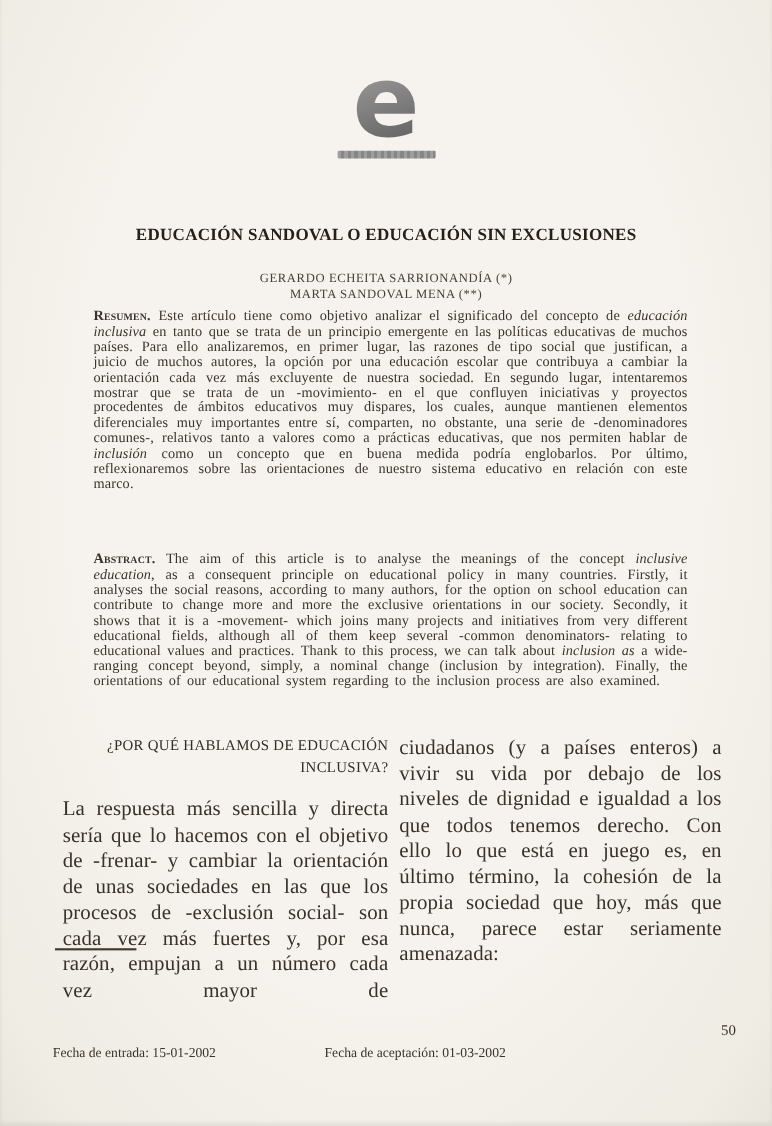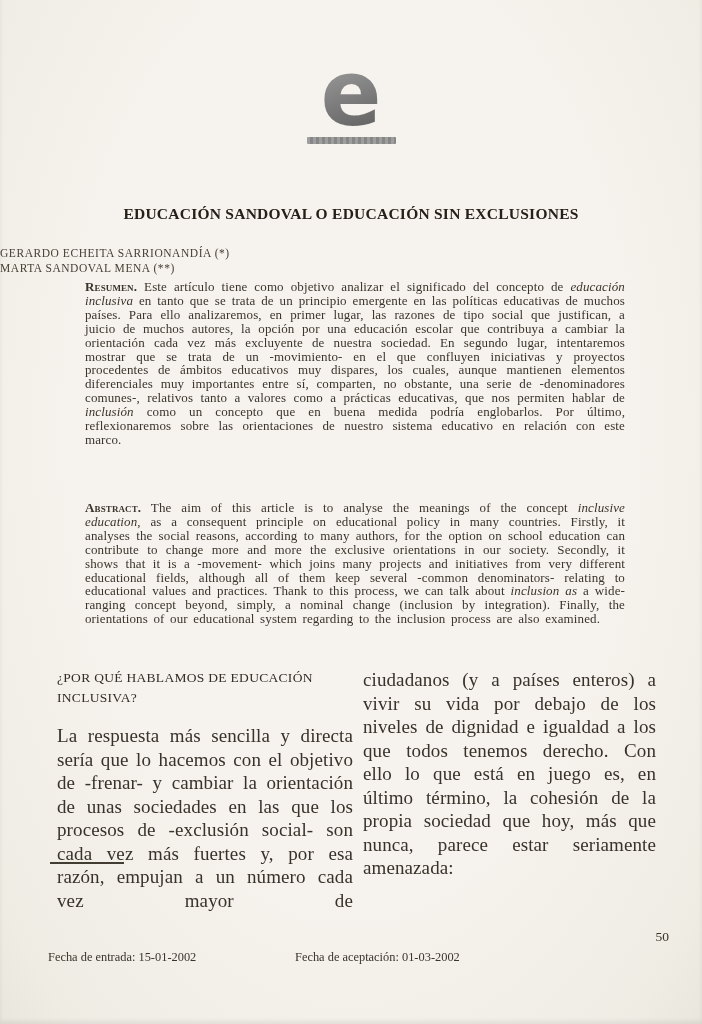--- a/index.html
+++ b/index.html
@@ -29,40 +29,40 @@
     background:repeating-linear-gradient(90deg,#9e9e9e 0 3px,#868686 3px 6px);
     border-radius:1px;
   }
   .title{
     position:absolute;top:203px;left:0;right:0;margin:0;
     text-align:center;font-size:15.5px;line-height:22px;
     font-weight:bold;letter-spacing:0.25px;color:#262019;
   }
   .authors{
     position:absolute;top:246px;left:0;right:0;
-    font-size:11.5px;line-height:15px;
+    text-align:center;font-size:11.5px;line-height:15px;
     letter-spacing:0.55px;color:#464035;
   }
   .abs{
     position:absolute;left:85px;width:540px;margin:0;
     font-size:13px;line-height:13.9px;
     text-align:justify;letter-spacing:0.12px;word-spacing:2.2px;
     color:#3a342b;
   }
   .abs-es{top:280px;}
   .abs-en{top:501px;}
   .seg-label{font-variant:small-caps;font-weight:bold;}
   .seg-i{font-style:italic;}
   
   .col{position:absolute;top:668px;}
   .col-left{left:57px;width:296px;}
   .col-right{left:363px;width:293px;}
   .col h2{
     margin:0 0 16px 0;font-size:13.5px;line-height:20px;
-    font-weight:normal;letter-spacing:0.3px;color:#332d25;
+    font-weight:normal;letter-spacing:0.3px;color:#332d25;text-align:right;
   }
   .col p{
     margin:0;font-size:19px;line-height:23.5px;
     text-align:justify;word-spacing:2px;letter-spacing:0.1px;
   }
   .col p.cont{text-align-last:justify;}
   .quote{
     margin:12px 0 0 19px !important;
     font-size:13.2px !important;line-height:22.3px !important;
   }

